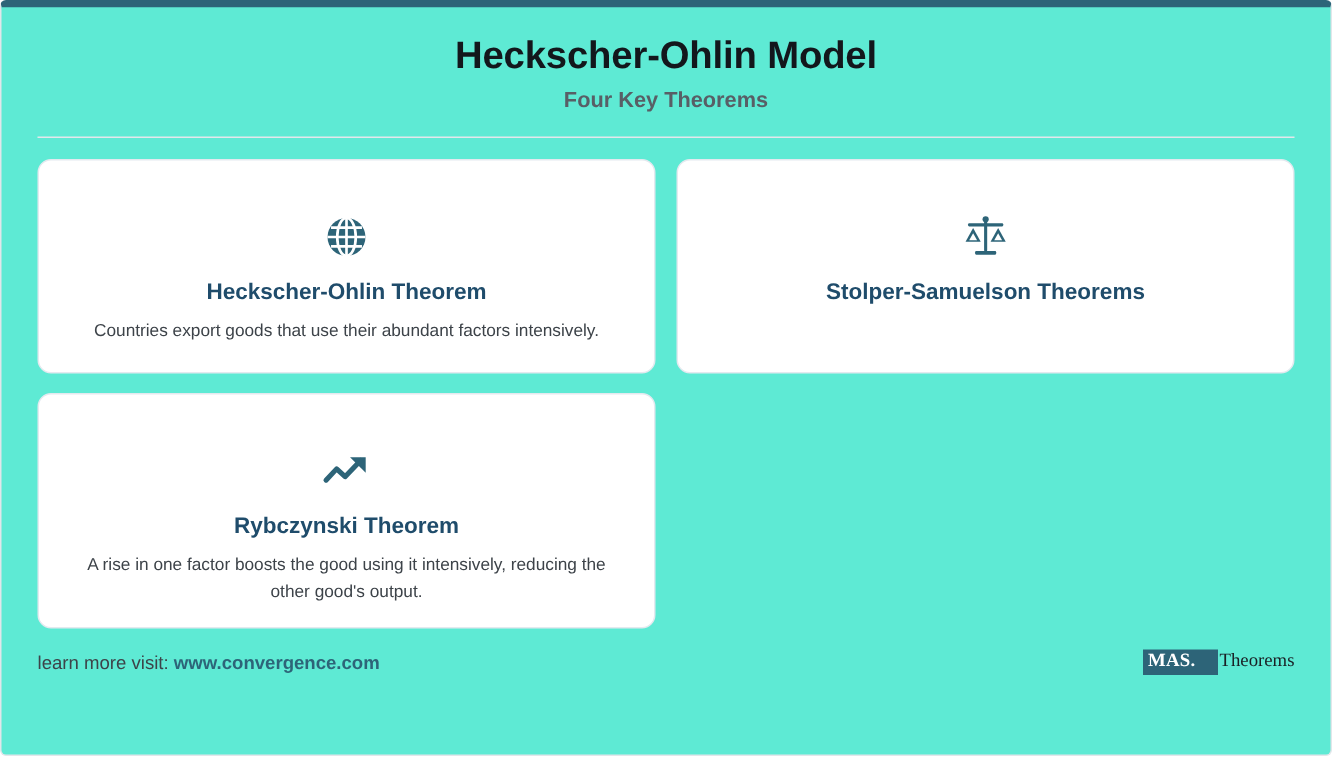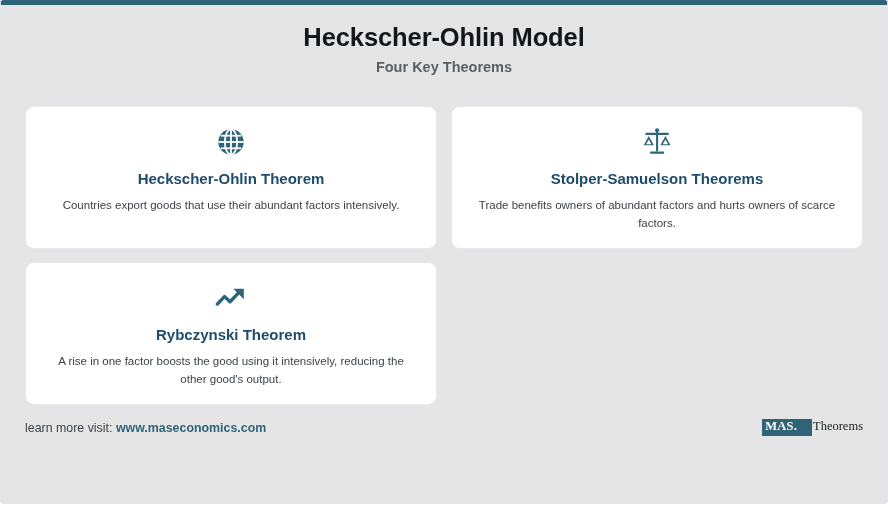--- a/index.html
+++ b/index.html
@@ -10,21 +10,21 @@
     height: 513px;
     overflow: hidden;
     background: #ffffff;
     font-family: "Liberation Sans", sans-serif;
   }
 
   .infographic {
     position: relative;
     width: 888px;
     height: 504px;
-    background: #e5e5e5;
+    background: #5eead4;
     border-top: 5px solid #2d6478;
     border-left: 1px solid #e2e6ea;
     border-right: 1px solid #e2e6ea;
     border-bottom: 1px solid #e2e6ea;
     border-radius: 4px;
     padding: 0 24px;
   }
 
   
   .header {
@@ -58,21 +58,21 @@
     grid-template-columns: 1fr 1fr;
     gap: 13px 14px;
     margin-top: 14px;
   }
 
   .card {
     background: #ffffff;
     border: 1px solid #e4e9ef;
     border-radius: 9px;
     min-height: 143px;
-    padding: 18px 16px 14px 16px;
+    padding: 34px 16px 14px 16px;
     text-align: center;
     display: flex;
     flex-direction: column;
     align-items: center;
   }
 
   .card-icon {
     height: 34px;
     display: flex;
     align-items: center;
@@ -193,41 +193,40 @@
             <circle cx="17.1" cy="3.4" r="2.2"></circle>
             <rect x="9.6" y="26" width="15" height="2.6" rx="0.8"></rect>
             <path d="M8.2 9.6 L13.6 19.4 L2.8 19.4 Z"></path>
             <path d="M26.0 9.6 L31.4 19.4 L20.6 19.4 Z"></path>
           </g>
           <path d="M8.2 13.4 L11.0 18.3 L5.4 18.3 Z" fill="#ffffff"></path>
           <path d="M26.0 13.4 L28.8 18.3 L23.2 18.3 Z" fill="#ffffff"></path>
         </svg>
       </div>
       <div class="card-title">Stolper-Samuelson Theorems</div>
-      <div class="card-desc">Trade benefits owners of abundant factors and hurts owners of scarce factors.</div>
     </div>
 
     <div class="card">
       <div class="card-icon">
         <svg width="32" height="26" viewBox="0 0 34 26">
           <polyline points="2.5,19.5 10,11.5 16,17 27,5.5" fill="none" stroke="#2d6478" stroke-width="3.6" stroke-linecap="round" stroke-linejoin="round"></polyline>
           <polygon points="19.5,3.2 30.6,3.2 30.6,14.3" fill="#2d6478"></polygon>
         </svg>
       </div>
       <div class="card-title">Rybczynski Theorem</div>
       <div class="card-desc">A rise in one factor boosts the good using it intensively, reducing the other good's output.</div>
     </div>
 
 
   </div>
 
 
   <div class="footer">
     <div class="footer-note"><span>learn more visit:</span>
-      <a class="footer-link" href="#">www.maseconomics.com</a>
+      <a class="footer-link" href="#">www.convergence.com</a>
     </div>
     <div class="logo">
       <span class="logo-mark">MAS.</span>
       <span class="logo-word">Theorems</span>
     </div>
   </div>
 
 </div>
 
 </body></html>

